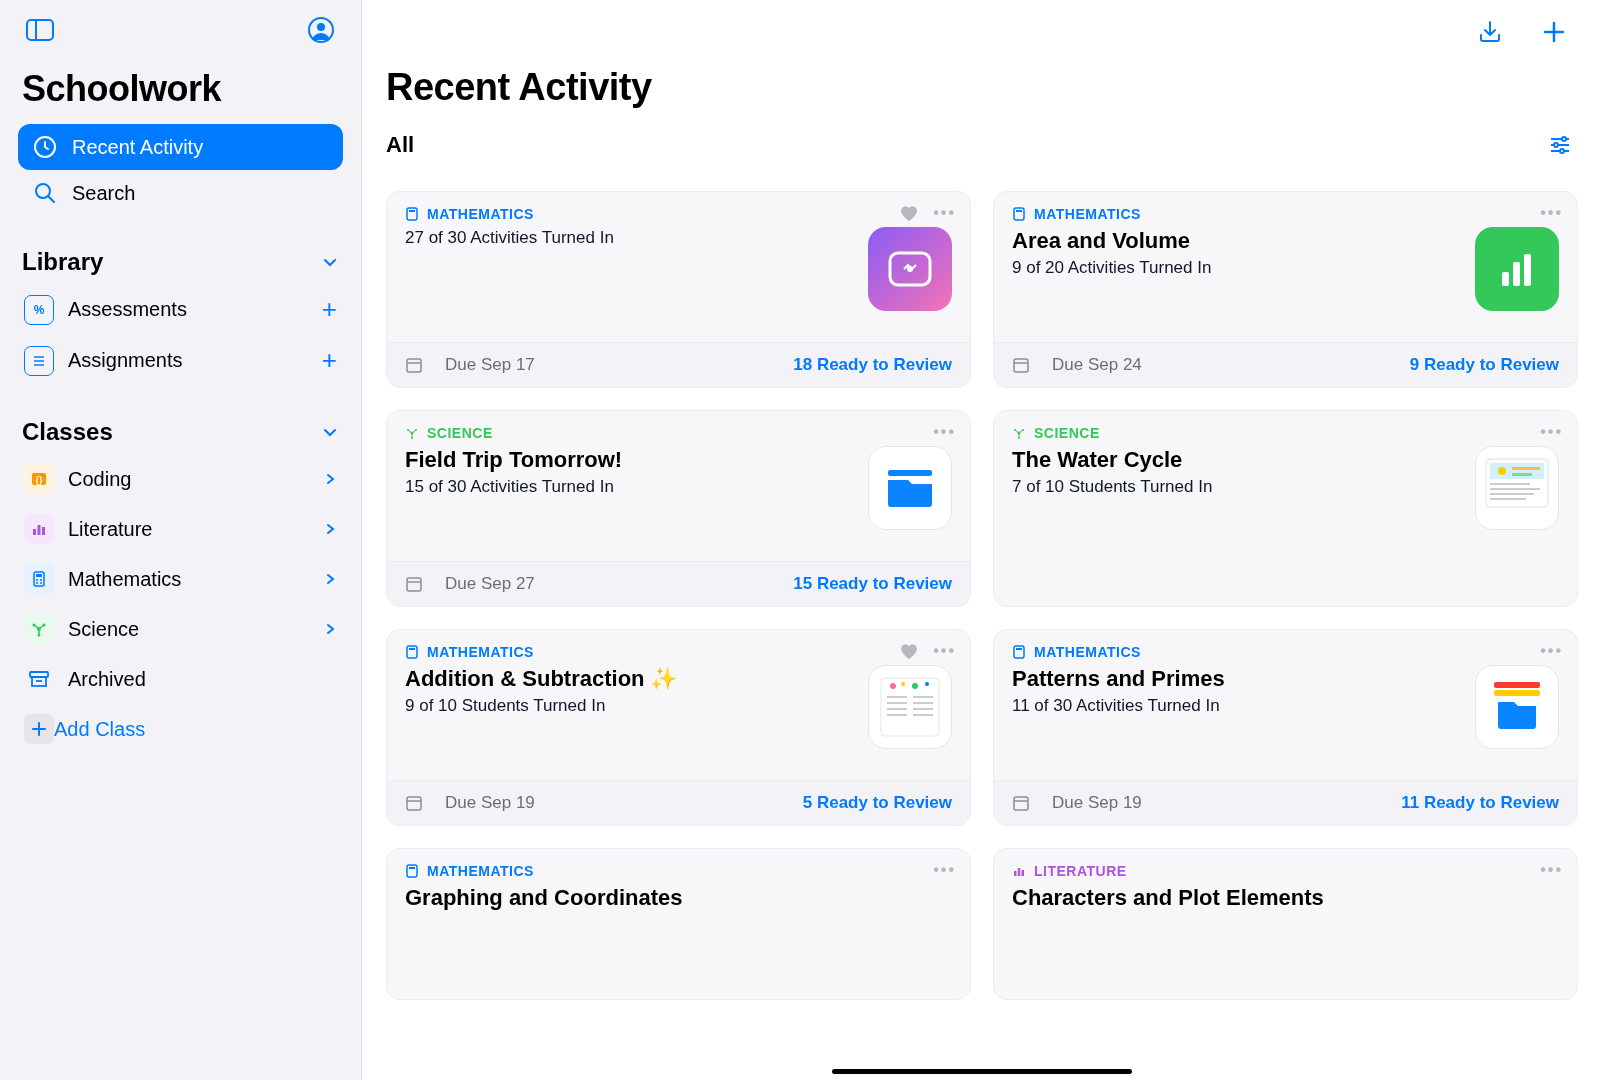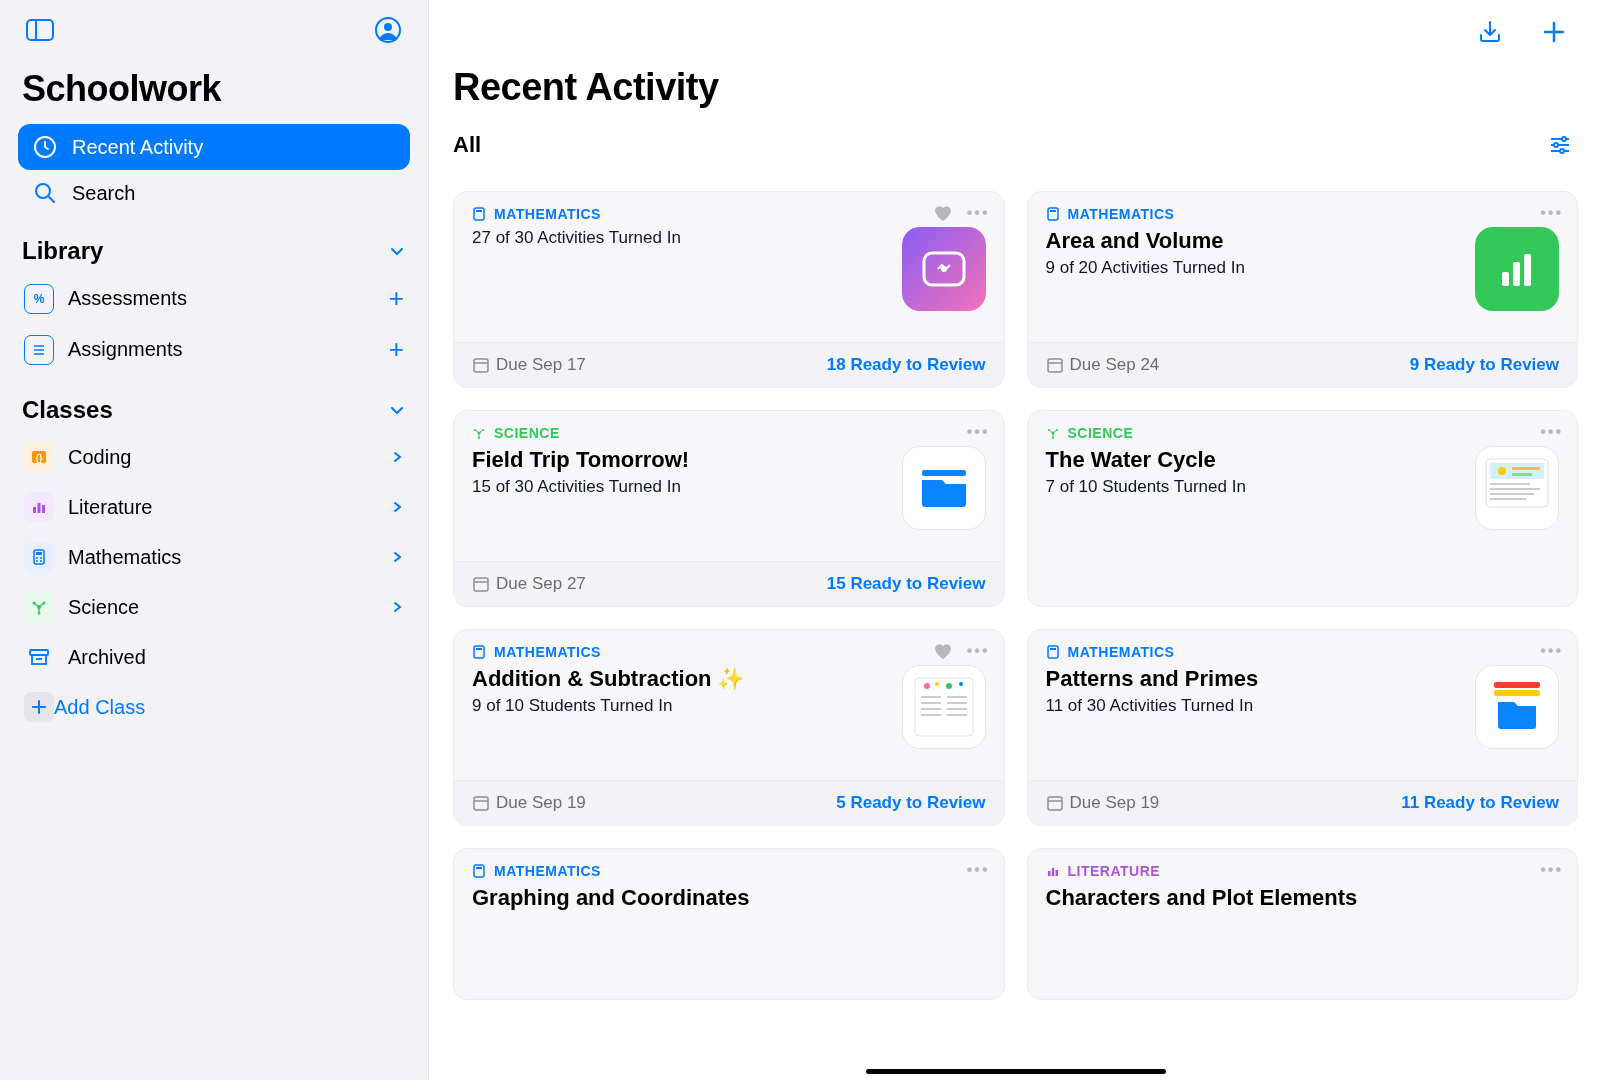--- a/index.html
+++ b/index.html
@@ -1,24 +1,24 @@
 <!DOCTYPE html>
 <html><head>
 <meta charset="utf-8">
 <style>
   * { box-sizing: border-box; margin: 0; padding: 0; }
   body { font-family: -apple-system, BlinkMacSystemFont, "Segoe UI", Helvetica, Arial, sans-serif; background:#fff; color:#000; width:1602px; height:1080px; overflow:hidden; display:flex; }
-  .sidebar { width:429px; height:100%; background:#f2f2f7; border-right:1px solid #e3e3e8; padding:12px 18px; display:flex; flex-direction:column; }
+  .sidebar { width:362px; height:100%; background:#f2f2f7; border-right:1px solid #e3e3e8; padding:12px 18px; display:flex; flex-direction:column; }
   .sidebar-top { display:flex; justify-content:space-between; align-items:center; margin-bottom:20px; padding:0 4px;}
   .icon-btn { width:36px; height:36px; display:flex; align-items:center; justify-content:center; border-radius:8px; cursor:pointer; }
   .app-title { font-size:36px; font-weight:700; letter-spacing:-0.5px; margin:0 4px 14px 4px;}
   .nav-item { display:flex; align-items:center; gap:14px; padding:10px 14px; border-radius:12px; font-size:20px; cursor:pointer; }
   .nav-item.active { background:#007aff; color:#fff; }
   .nav-item .nav-icon { width:26px; height:26px; display:flex; align-items:center; justify-content:center; flex-shrink:0;}
-  .section-header { display:flex; justify-content:space-between; align-items:center; margin:21px 4px 8px 4px;gap:24px;}
+  .section-header { display:flex; justify-content:space-between; align-items:center; margin:32px 4px 8px 4px;gap:24px;}
   .section-header .label { font-size:24px; font-weight:700;}
   .lib-item { display:flex; align-items:center; gap:14px; padding:10px 6px; font-size:20px; cursor:pointer; justify-content:space-between;}
   .lib-item .left { display:flex; align-items:center; gap:14px;}
   .lib-icon { width:30px; height:30px; display:flex; align-items:center; justify-content:center; border-radius:7px; flex-shrink:0;}
   .chev { color:#007aff; }
   .plus { color:#007aff; font-size:26px; font-weight:300;}
   .add-class { display:flex; align-items:center; padding:10px 6px; font-size:20px; color:#007aff; cursor:pointer;}
   .add-class .plus-box { width:30px; height:30px; background:#e5e5ea; border-radius:7px; display:flex; align-items:center; justify-content:center;}
   .main { flex:1; height:100%; overflow:auto; padding:0 24px 0 24px; position:relative;}
   .main-top { display:flex; justify-content:flex-end; gap:28px; padding:14px 6px 10px 6px;}
@@ -33,21 +33,21 @@
   .subject-math { color:#007aff; }
   .subject-science { color:#34c759; }
   .subject-literature { color:#af52de; }
   .card-title { font-size:22px; font-weight:600; margin-bottom:4px;}
   .card-sub { font-size:17px; color:#0f172a;}
   .card-icons { position:absolute; top:12px; right:14px; display:flex; gap:14px; align-items:center;}
   .heart { color:#b8b8bc;}
   .dots { color:#b8b8bc; letter-spacing:2px; font-weight:700;}
   .card-thumb { width:84px; height:84px; border-radius:18px; display:flex; align-items:center; justify-content:center; align-self:center; margin-top:8px; flex-shrink:0;}
   .card-footer { display:flex; justify-content:space-between; align-items:center; padding:12px 18px; border-top:1px solid #ececf0; background:#f3f3f7;}
-  .due { display:flex; align-items:center; gap:6px; color:#6e6e72; font-size:17px;}
+  .due { display:flex; align-items:center; gap:22px; color:#6e6e72; font-size:17px;}
   .review { color:#007aff; font-size:17px; font-weight:600;}
   .thumb-gradient { background:linear-gradient(135deg,#8a5cf6,#f472b6); }
   .thumb-green { background:#34c759;}
   .thumb-blue { background:#ffffff; border:1px solid #e5e5ea;}
   .thumb-doc { background:#ffffff; border:1px solid #e5e5ea;}
   svg { display:block; }
   .home-indicator { position:absolute; bottom:6px; left:50%; transform:translateX(-50%); width:300px; height:5px; background:#000; border-radius:3px;}
 </style>
 </head>
 <body>

